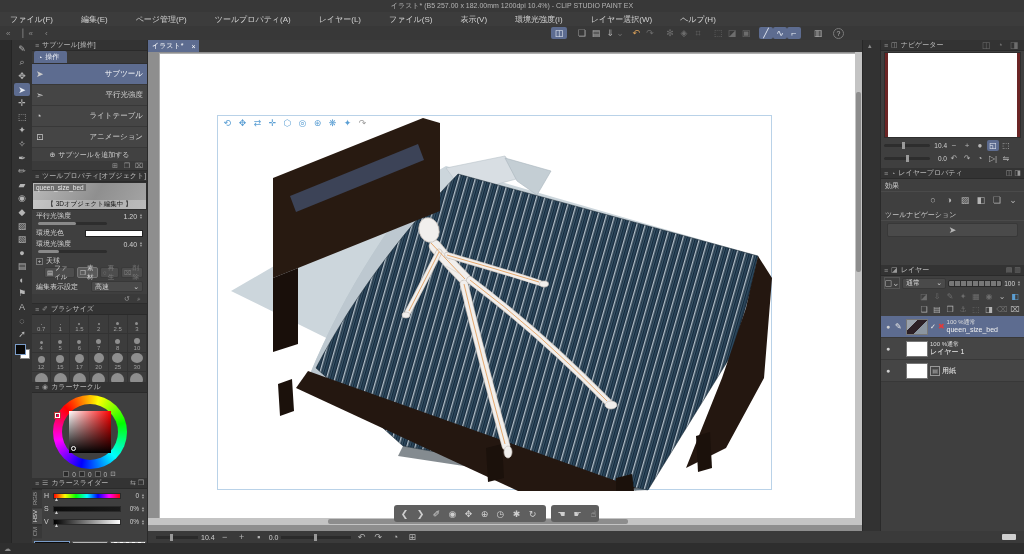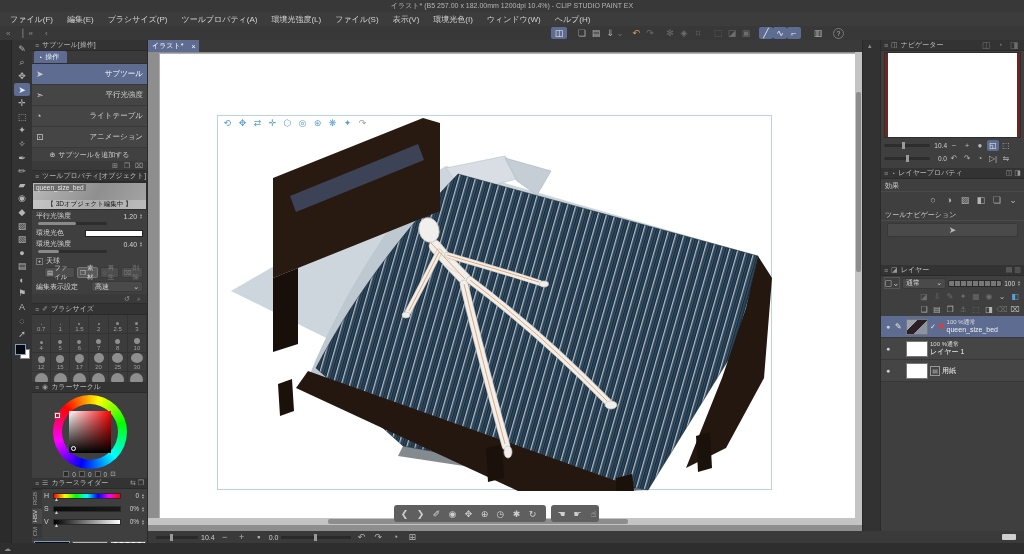--- a/index.html
+++ b/index.html
@@ -6,21 +6,21 @@
   html,body{width:1024px;height:554px;overflow:hidden;background:#2a2a2a;}
   #app{position:relative;width:1024px;height:554px;background:#2e2e2e;color:#c8c8c8;font-size:8px;}
   .abs{position:absolute;}
   .r{display:flex;align-items:center;}
   .ic{display:inline-flex;align-items:center;justify-content:center;width:14px;height:12px;font-size:9px;color:#b5b5b5;flex:none;}
   .ic.dim{color:#6d6d6d;}
   .ic.on{background:#5d6c90;color:#e8edf5;border-radius:2px;}
   .ic.blue{color:#5b9fd4;}
   
   #titlebar{left:0;top:0;width:1024px;height:12px;background:#383838;color:#b4b4b4;font-size:7px;display:flex;align-items:center;justify-content:center;}
-  #menubar{left:0;top:12px;width:1024px;height:14px;background:#3c3c3c;display:flex;align-items:center;gap:14px;padding:0 10px;color:#d2d2d2;font-size:8px;}
+  #menubar{left:0;top:12px;width:1024px;height:14px;background:#3c3c3c;display:flex;align-items:center;gap:28px;padding:0 10px;color:#d2d2d2;font-size:8px;}
   #cmdbar{left:0;top:26px;width:1024px;height:14px;background:#383838;display:flex;align-items:center;}
   .colexp{color:#8a8a8a;font-size:8px;margin:0 6px;}
   
   #edgestrip{left:0;top:40px;width:12px;height:503px;background:#2b2b2b;border-right:1px solid #242424;}
   #toolstrip{left:12px;top:40px;width:20px;height:503px;background:#333;display:flex;flex-direction:column;align-items:center;padding-top:2px;}
   #toolstrip .ic{width:16px;height:13.6px;font-size:9px;}
   #fgbg{width:15px;height:15px;position:relative;margin-top:3px;}
   #fgbg .bgc{position:absolute;left:5px;top:5px;width:10px;height:10px;background:#fff;border:1px solid #888;}
   #fgbg .fgc{position:absolute;left:0;top:0;width:11px;height:11px;background:#0a0a0a;border:1px solid #7a9cc8;}
   
@@ -124,27 +124,27 @@
 
 <div id="app">
 
   <div class="abs" id="titlebar">
     <span>イラスト* (B5 257.00 x 182.00mm 1200dpi 10.4%)  - CLIP STUDIO PAINT EX</span>
   </div>
 
   <div class="abs" id="menubar">
     <span>ファイル(F)</span>
     <span>編集(E)</span>
-    <span>ブラシサイズ(P)</span>
+    <span>ページ管理(P)</span>
     <span>ツールプロパティ(A)</span>
-    <span>環境光強度(L)</span>
+    <span>レイヤー(L)</span>
     <span>ファイル(S)</span>
     <span>表示(V)</span>
-    <span>環境光色(I)</span>
-    <span>ウィンドウ(W)</span>
+    <span>環境光強度(I)</span>
+    <span>レイヤー選択(W)</span>
     <span>ヘルプ(H)</span>
   </div>
 
   <div class="abs" id="cmdbar">
     <span class="colexp">«</span>
     <span class="colexp">▏«</span>
     <span class="colexp">‹</span>
     <span style="flex:1"></span>
     <span class="ic on" style="width:16px">◫</span>
     <span style="width:8px"></span>

